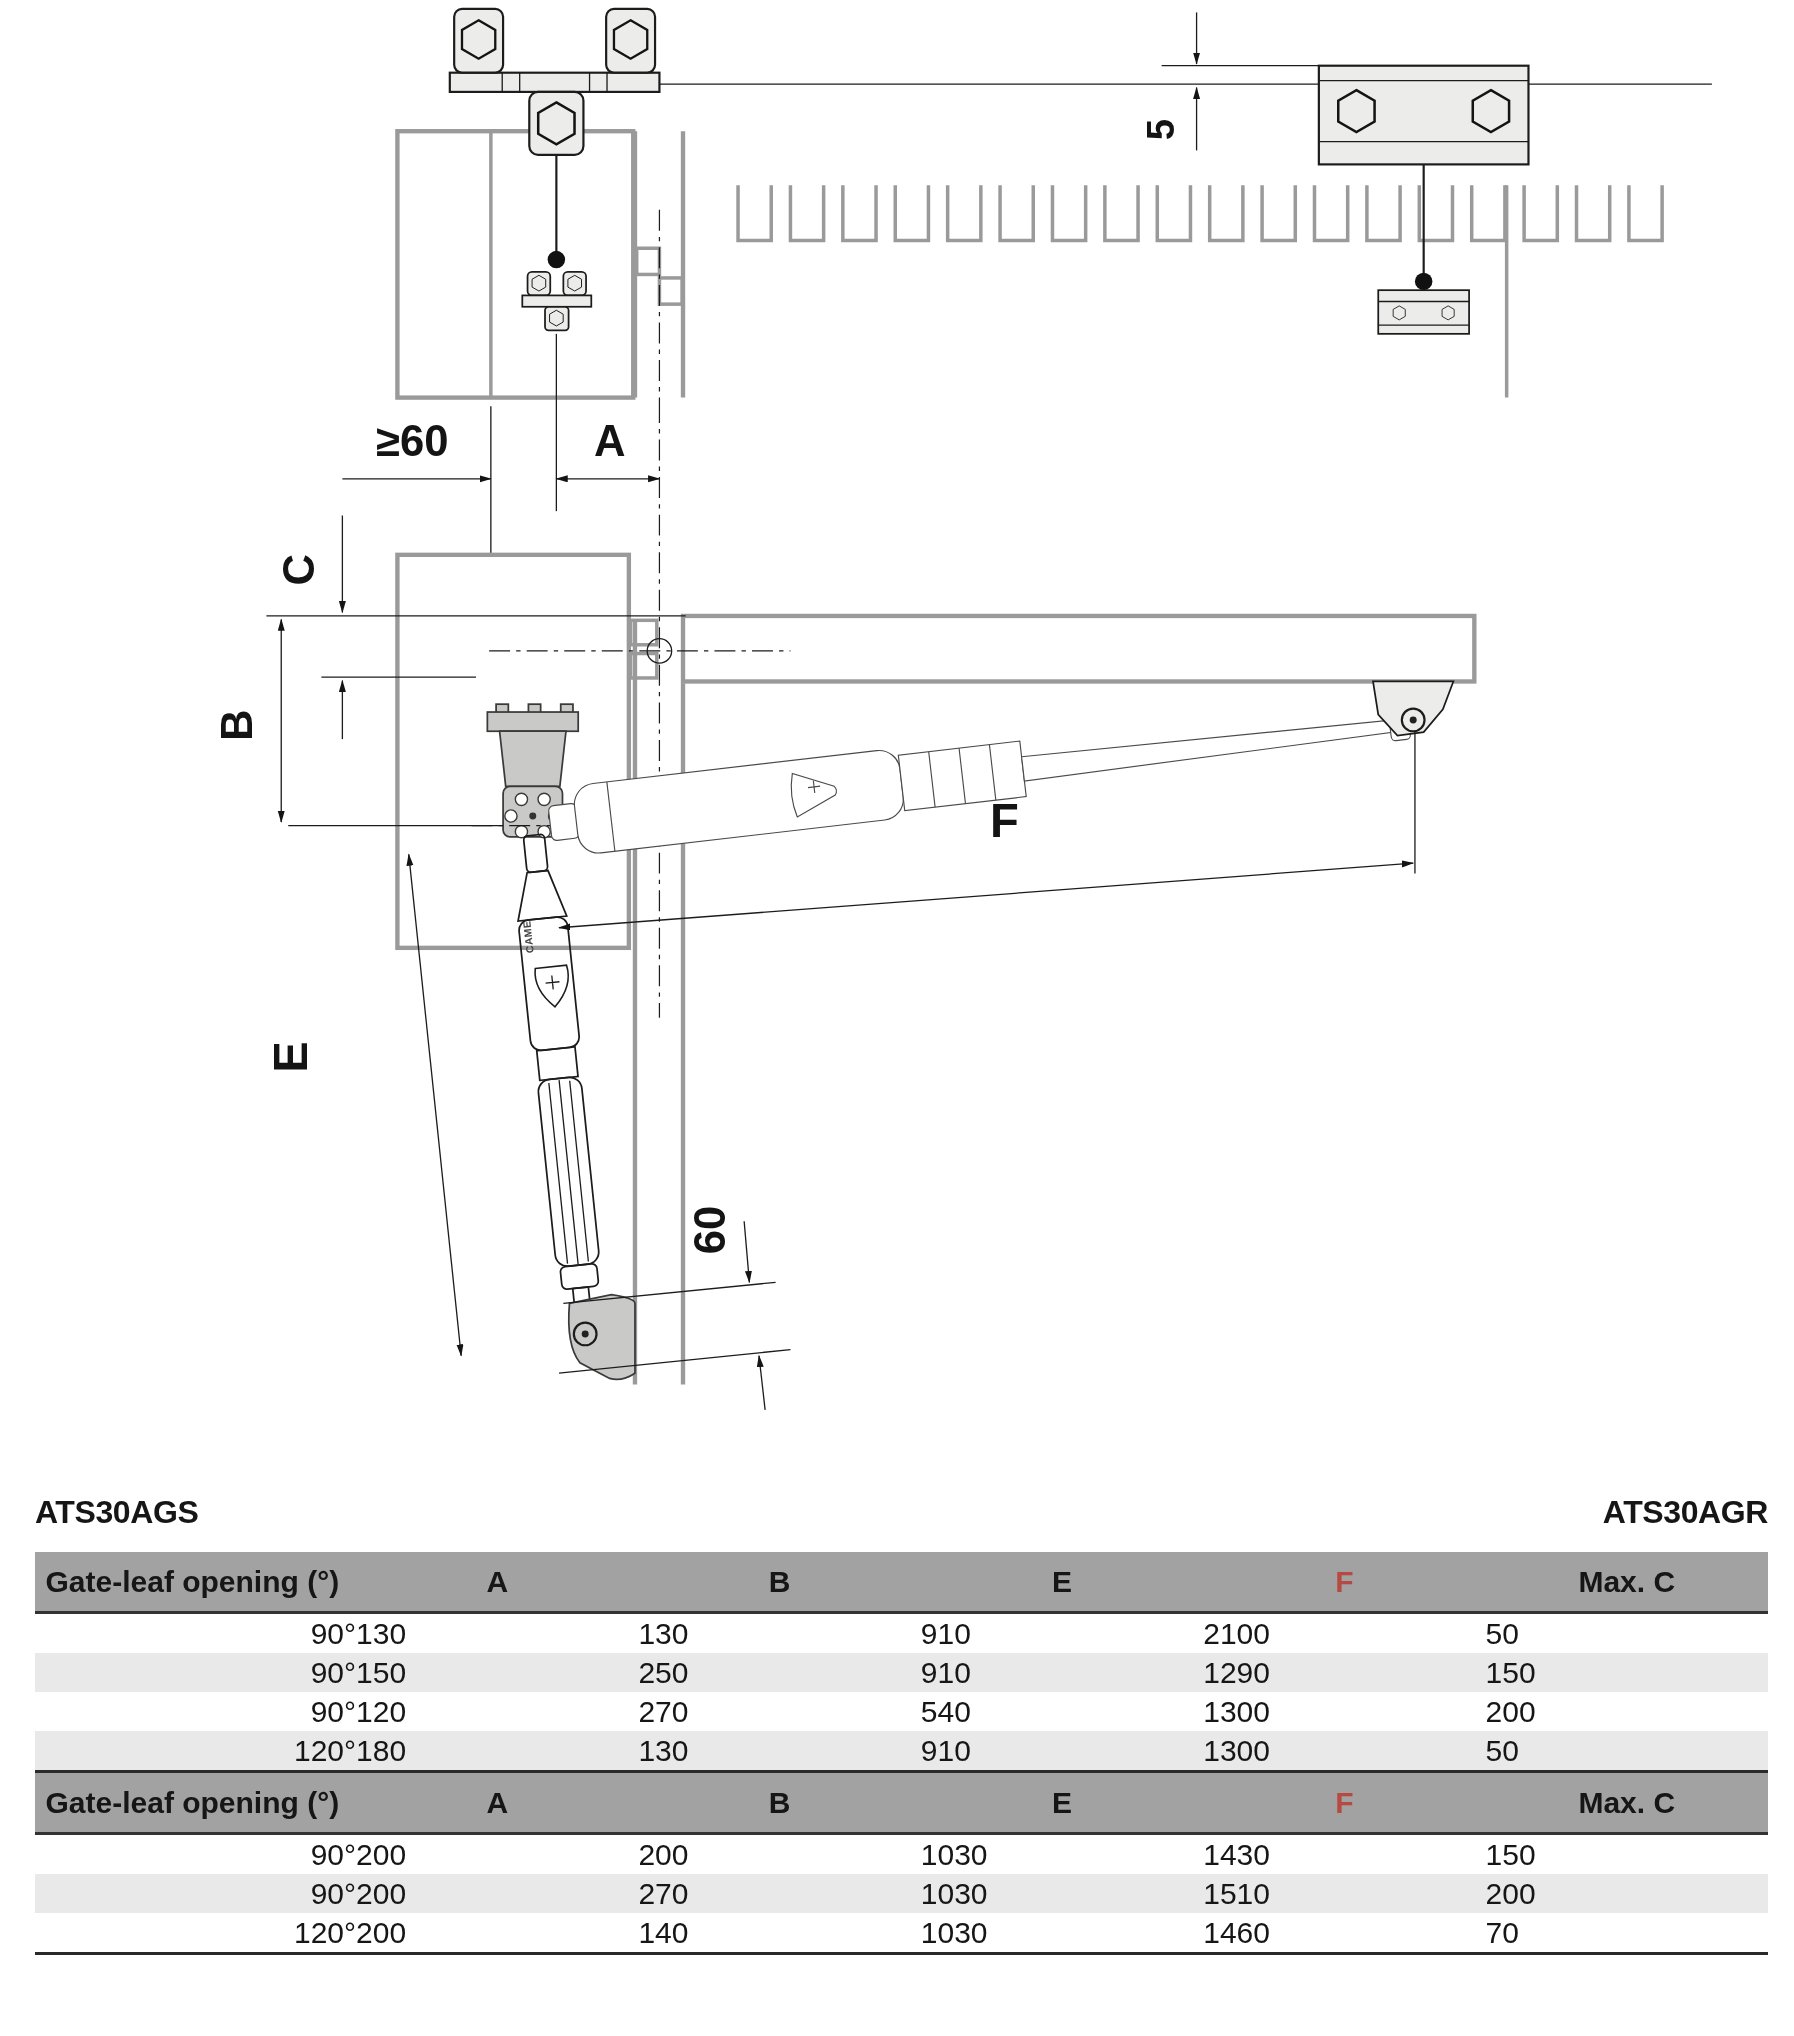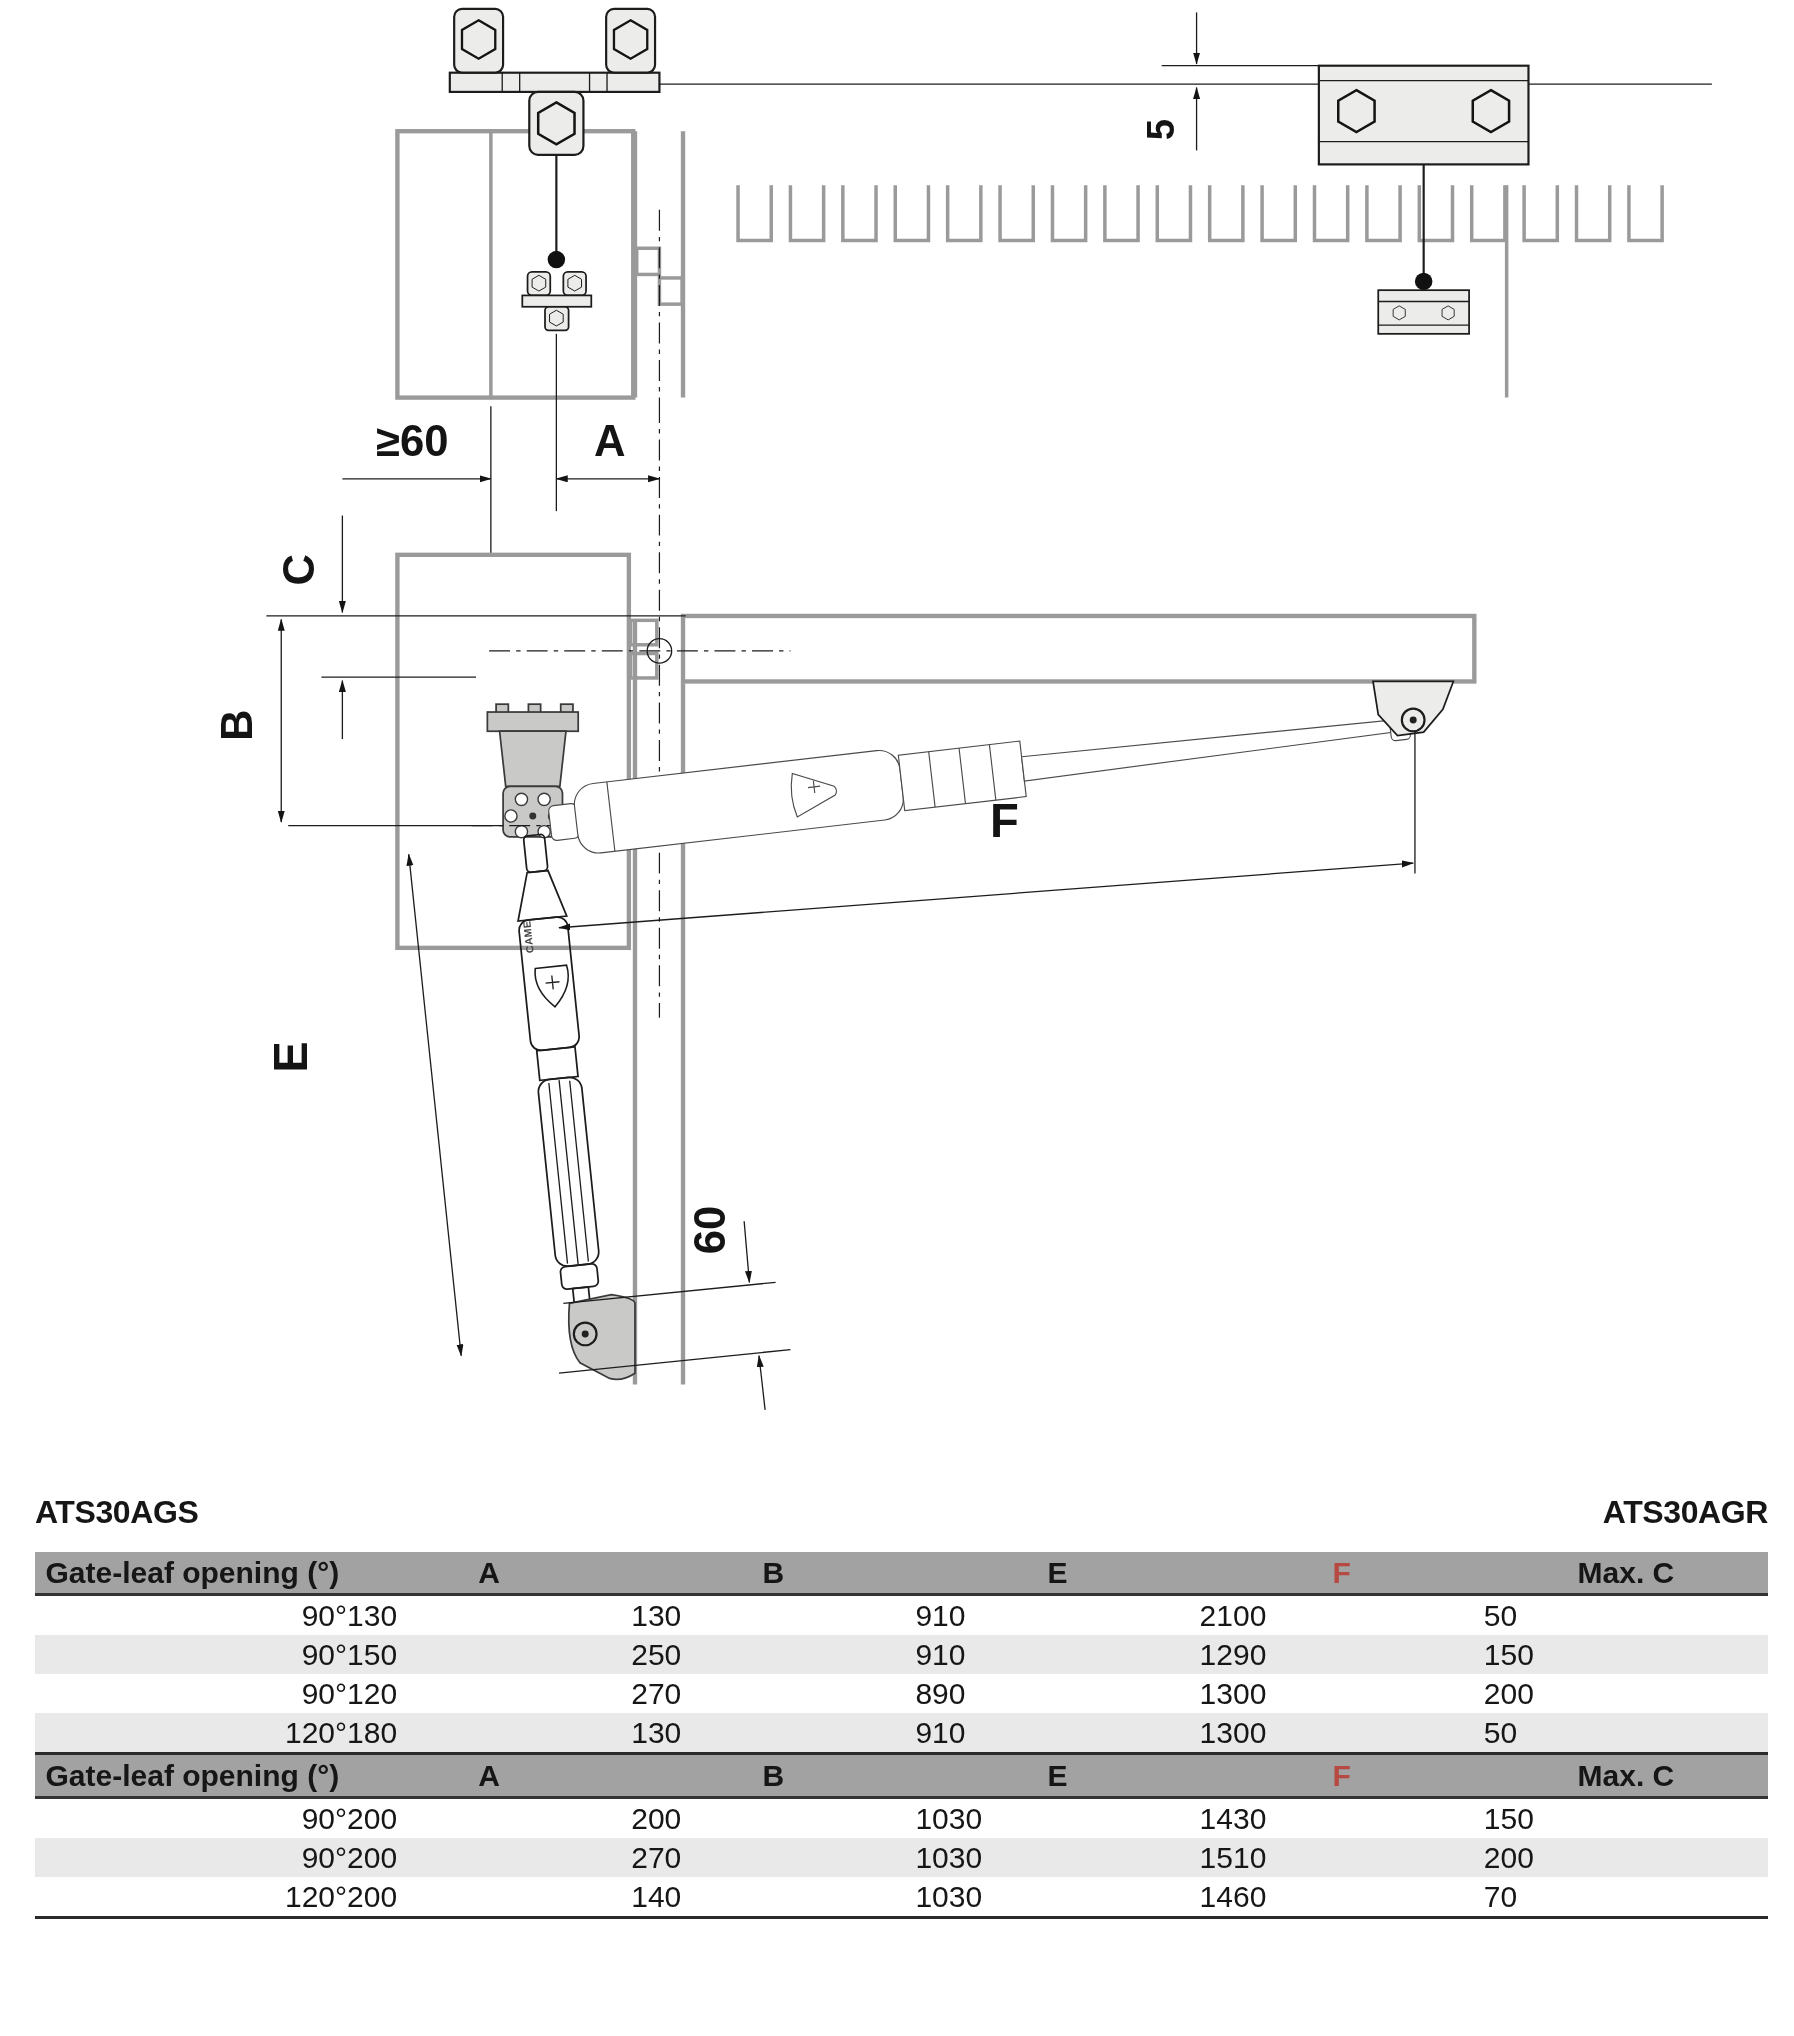--- a/index.html
+++ b/index.html
@@ -22,21 +22,21 @@
   .hole{stroke:#3a3a3a;stroke-width:1.6;fill:#fff;}
   .dlab{font-family:"Liberation Sans","DejaVu Sans",sans-serif;font-weight:bold;font-size:50px;fill:#141414;text-anchor:middle;}
   .dlab2{font-size:44px;}
   .logo{font-family:"Liberation Sans",sans-serif;font-size:12px;font-weight:bold;fill:#444;letter-spacing:.5px;}
 
   
   .section{margin:0 26px 0 35px;}
   .sec-titles{display:flex;margin:35px 0 21px 0;font-weight:bold;font-size:32px;letter-spacing:-0.4px;justify-content:space-between;}
   .sec-titles .t1{min-width:238px;}
   table{width:100%;border-collapse:collapse;font-size:30px;border-bottom:3.5px solid #2a2a2a;table-layout:fixed;}
-  thead th{background:#a2a2a2;font-weight:bold;text-align:center;height:41px;padding:0;border-bottom:3.5px solid #333;}
+  thead th{background:#a2a2a2;font-weight:bold;text-align:center;height:41px;padding:9px;border-bottom:3.5px solid #333;}
   thead th:first-child{text-align:left;padding-left:10.5px;width:17.4%;}
   tbody td{text-align:left;height:39px;padding:0;font-weight:normal;}
   tbody td:first-child{text-align:right;padding-left:10.5px;}
   tbody tr:nth-child(even){background:#e9e9e9;}
   .col-f{color:#b64a42;}
 </style>
 </head>
 <body>
 
 <div class="sheet">
@@ -254,21 +254,21 @@
           <td>150</td>
           <td>250</td>
           <td>910</td>
           <td>1290</td>
           <td>150</td>
         </tr>
         <tr>
           <td>90°</td>
           <td>120</td>
           <td>270</td>
-          <td>890</td>
+          <td>540</td>
           <td>1300</td>
           <td>200</td>
         </tr>
         <tr>
           <td>120°</td>
           <td>180</td>
           <td>130</td>
           <td>910</td>
           <td>1300</td>
           <td>50</td>

